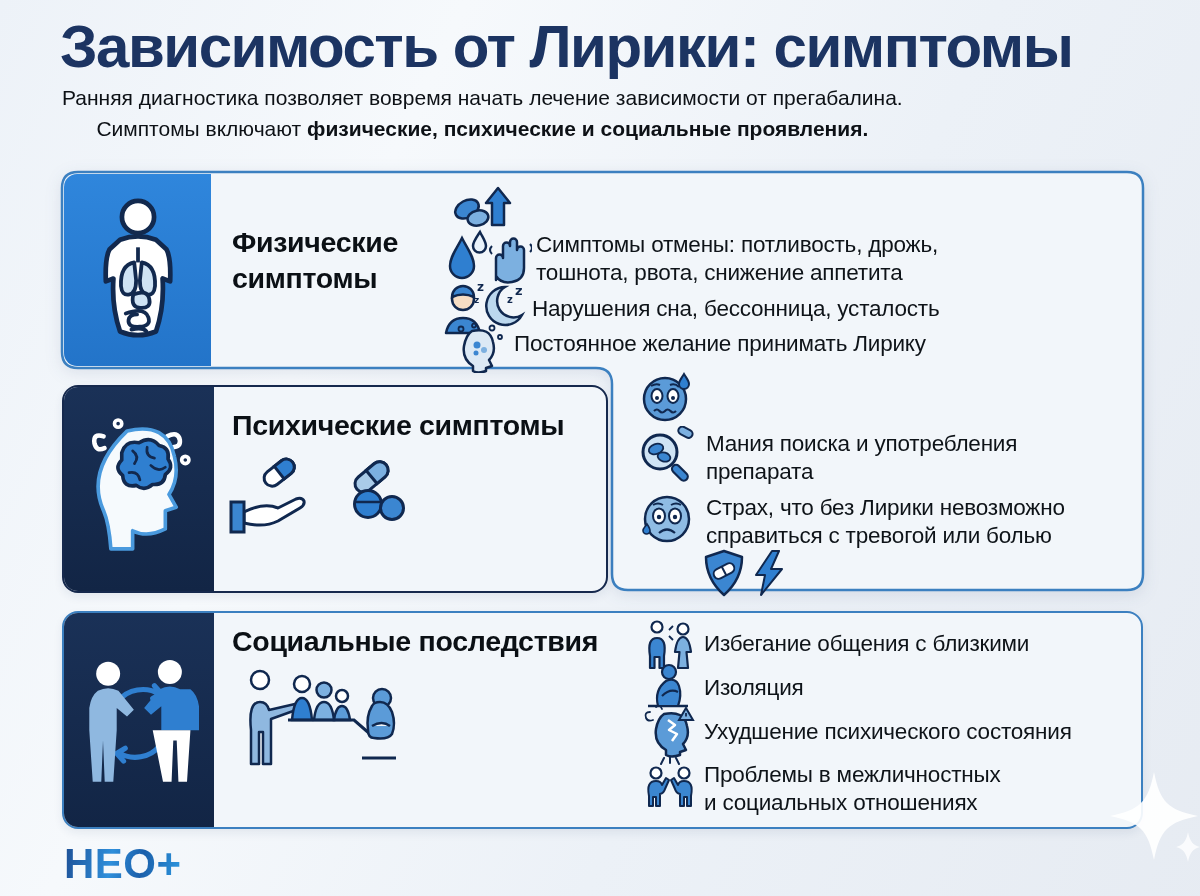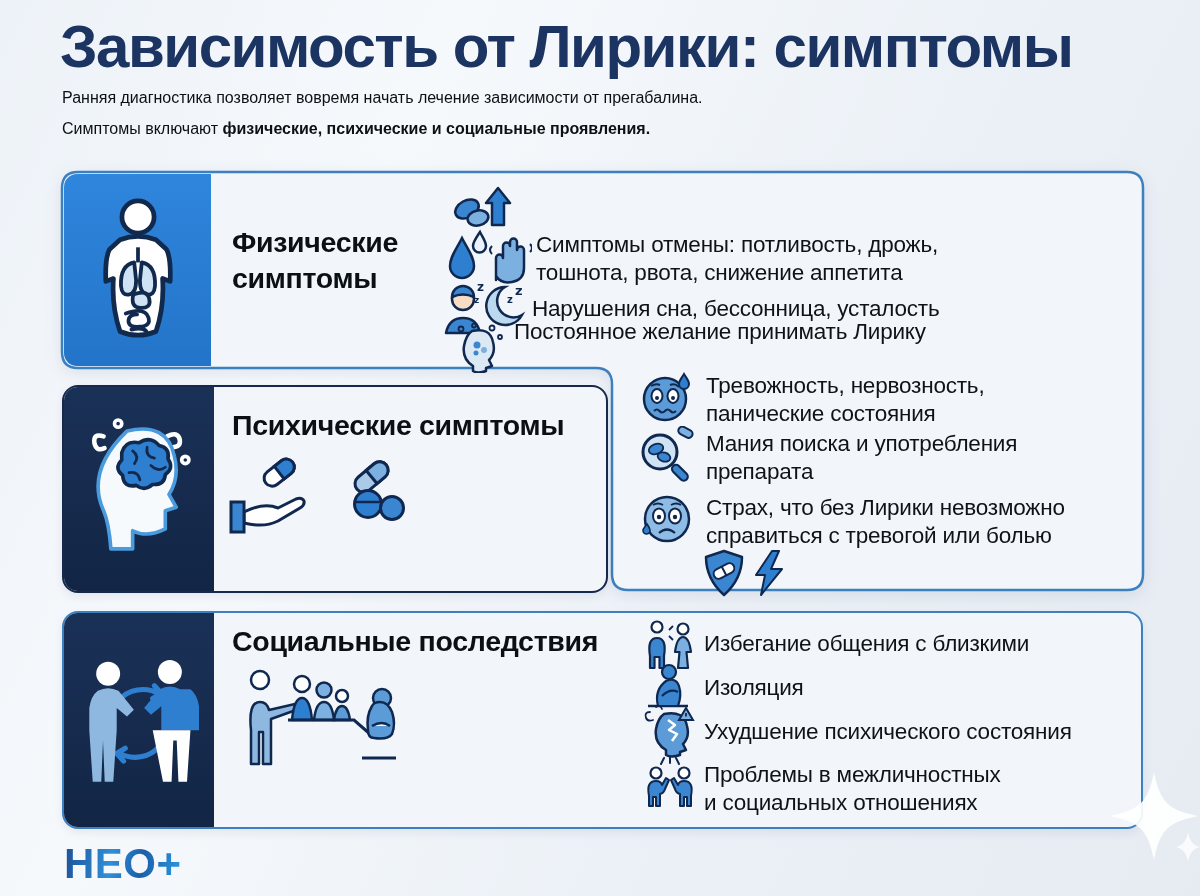--- a/index.html
+++ b/index.html
@@ -1,21 +1,21 @@
 <!DOCTYPE html>
 <html><head>
 <meta charset="utf-8">
 <style>
   html,body{margin:0;padding:0;}
   body{font-family:"Liberation Sans","DejaVu Sans",sans-serif;}
   #stage{position:relative;width:1200px;height:896px;overflow:hidden;
     background:linear-gradient(295deg,#e6ebf2 0%,#ecf1f7 40%,#f6f9fc 72%,#edf2f8 100%);padding-left:48px;}
   .abs{position:absolute;}
   .page-title{font-size:60px;font-weight:800;letter-spacing:-1.5px;color:#1c3462;white-space:nowrap;}
-  .subtitle{font-size:16px;line-height:31px;color:#0d1116;white-space:nowrap;}
+  .subtitle{font-size:21px;line-height:31px;color:#0d1116;white-space:nowrap;text-align:center;}
   .subtitle b{font-weight:700;}
   .card{background:#f2f6fa;border-radius:16px;box-sizing:border-box;overflow:hidden;
     box-shadow:0 4px 10px rgba(25,50,95,.08);}
   .card-navy-border{border:2.5px solid #16294d;}
   .card-blue-border{border:2.5px solid #3c80c0;}
   .tile{position:absolute;left:0;top:0;bottom:0;width:150px;display:flex;align-items:center;justify-content:center;}
   .tile-navy{background:linear-gradient(180deg,#1a3157,#122545);}
   .heading{font-size:28.5px;font-weight:700;line-height:36px;color:#0b1015;letter-spacing:-0.3px;}
   .itext{font-size:22.5px;line-height:28px;color:#0e1318;letter-spacing:-0.2px;white-space:nowrap;}
   .logo{font-size:42px;font-weight:800;letter-spacing:0.5px;
@@ -84,21 +84,21 @@
   <svg class="abs" style="left:452px;top:323px;" width="54" height="50" viewBox="0 0 54 50">
     <path d="M20 8 Q38 4 41 19 Q44 30 37 37 L40 43 L34 45 L34 48 Q26 51 21 48 L21 43 Q10 36 12 23 Q14 12 20 8 Z" fill="#dce9f5" stroke="#10284f" stroke-width="2.5" stroke-linejoin="round"></path>
     <circle cx="25" cy="22" r="3.5" fill="#3b86d1"></circle>
       <circle cx="32" cy="27" r="3" fill="#7cb0e0"></circle>
     <circle cx="24" cy="30" r="2.5" fill="#3b86d1"></circle>
     <circle cx="9" cy="6" r="2.5" fill="none" stroke="#10284f" stroke-width="1.8"></circle>
     <circle cx="22" cy="2.5" r="2" fill="none" stroke="#10284f" stroke-width="1.8"></circle>
     <circle cx="40" cy="5" r="2.5" fill="none" stroke="#10284f" stroke-width="1.8"></circle>
     <circle cx="48" cy="14" r="2" fill="none" stroke="#10284f" stroke-width="1.8"></circle>
   </svg>
-  <div class="abs itext" style="left:514px;top:318px;">Постоянное желание принимать Лирику</div>
+  <div class="abs itext" style="left:514px;top:330px;">Постоянное желание принимать Лирику</div>
 
   <div class="abs card card-navy-border" style="left:62px;top:385px;width:546px;height:208px;">
     <div class="tile tile-navy">
       <svg width="118" height="152" viewBox="0 0 130 160">
         <path d="M26 22 q-12 -4 -10 8 q2 9 11 5" fill="none" stroke="#fff" stroke-width="5" stroke-linecap="round"></path>
         <path d="M96 22 q12 -6 14 4 q1 8 -8 8" fill="none" stroke="#fff" stroke-width="5" stroke-linecap="round"></path>
         <circle cx="42" cy="8" r="4" fill="none" stroke="#fff" stroke-width="4"></circle>
         <circle cx="116" cy="48" r="4" fill="none" stroke="#fff" stroke-width="4"></circle>
         <path d="M52 16 Q96 6 104 44 Q110 68 98 86 L106 100 L94 104 L94 124 Q74 134 58 126 L58 146 L34 146 Q32 118 26 104 Q6 60 52 16 Z" fill="#f6fafd" stroke="#4a9ade" stroke-width="4" stroke-linejoin="round"></path>
         <path d="M46 40 q4 -14 19 -11 q13 -8 22 3 q12 2 10 15 q7 10 -3 17 q-1 12 -14 11 q-9 8 -18 1 q-14 3 -15 -11 q-10 -8 -1 -17 z" fill="#2f7fd0" stroke="#12294e" stroke-width="4" stroke-linejoin="round"></path>
@@ -129,24 +129,20 @@
   <svg class="abs" style="left:640px;top:370px;" width="54" height="54" viewBox="0 0 54 54">
     <circle cx="25" cy="29" r="21" fill="#5b9bd8" stroke="#10284f" stroke-width="2.5"></circle>
     <ellipse cx="17" cy="26" rx="5.5" ry="7" fill="#fff" stroke="#10284f" stroke-width="2"></ellipse>
     <ellipse cx="33" cy="26" rx="5.5" ry="7" fill="#fff" stroke="#10284f" stroke-width="2"></ellipse>
     <circle cx="17" cy="28" r="2" fill="#10284f"></circle>
       <circle cx="33" cy="28" r="2" fill="#10284f"></circle>
     <path d="M11 16 q5 -3 9 -1 M30 15 q5 -2 9 2" fill="none" stroke="#10284f" stroke-width="2"></path>
     <path d="M14 41 q3 -3 5.5 0 q2.5 3 5.5 0 q2.5 -3 5.5 0 q2.5 3 5.5 0" fill="none" stroke="#10284f" stroke-width="2.2"></path>
     <path d="M44 4 c3 5 5 7 5 10 a5 5 0 0 1 -10 0 c0 -3 2 -5 5 -10 z" fill="#2f7fd0" stroke="#10284f" stroke-width="2"></path>
   </svg>
-  <div class="abs itext" style="left:706px;top:372px;">
-    <div>Тревожность, нервозность,</div>
-    <div>панические состояния</div>
-  </div>
 
   <svg class="abs" style="left:638px;top:426px;" width="58" height="60" viewBox="0 0 58 60">
     <rect x="40" y="2" width="15" height="8" rx="4" transform="rotate(28 47 6)" fill="#7cb0e0" stroke="#10284f" stroke-width="2"></rect>
     <circle cx="22" cy="26" r="17" fill="#cfe3f4" stroke="#10284f" stroke-width="3"></circle>
     <ellipse cx="18" cy="23" rx="7.5" ry="5" transform="rotate(-20 18 23)" fill="#3b86d1" stroke="#10284f" stroke-width="1.8"></ellipse>
     <ellipse cx="26" cy="31" rx="6.5" ry="4.5" transform="rotate(16 26 31)" fill="#3b86d1" stroke="#10284f" stroke-width="1.8"></ellipse>
     <rect x="36" y="38" width="19" height="8" rx="4" transform="rotate(45 38 40)" fill="#3b86d1" stroke="#10284f" stroke-width="2.2"></rect>
   </svg>
   <div class="abs itext" style="left:706px;top:430px;">
     <div>Мания поиска и употребления</div>

